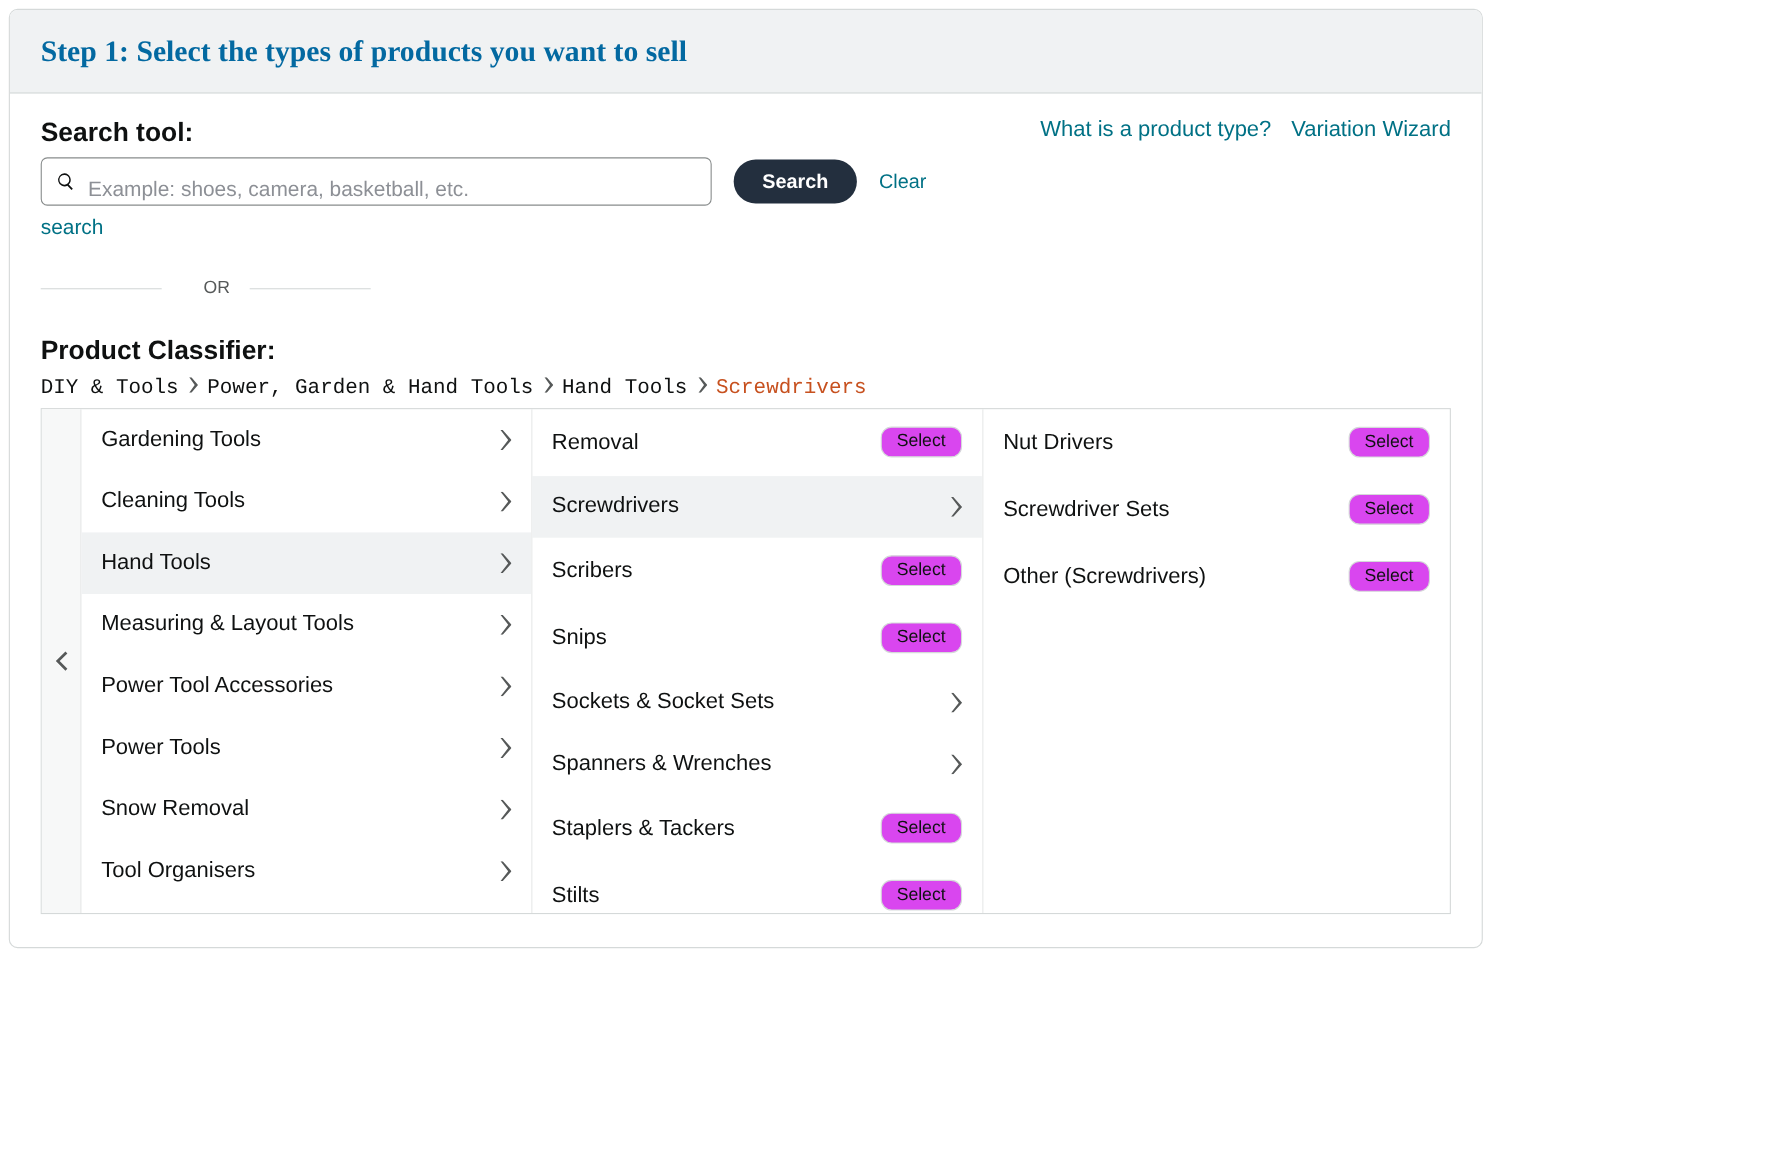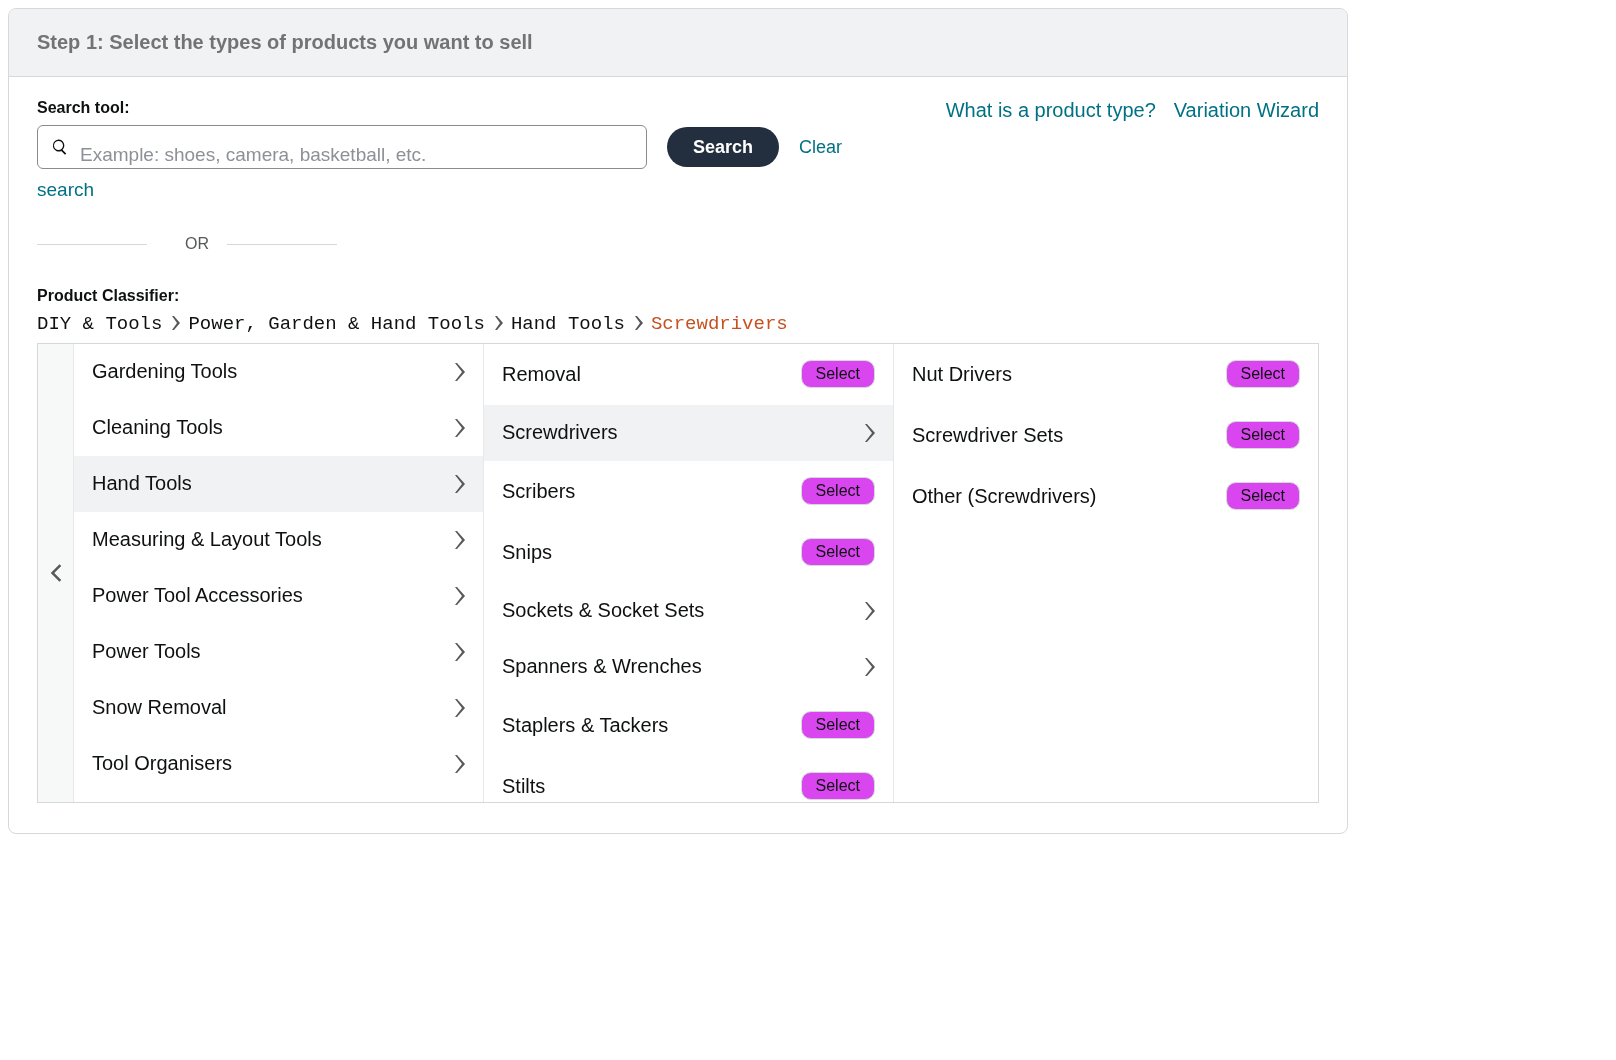--- a/index.html
+++ b/index.html
@@ -16,23 +16,24 @@
   background: #fff;
   width: 1340px;
   overflow: hidden;
 }
 .step-header {
   background: #f0f2f3;
   border-bottom: 1px solid #d5d9d9;
   padding: 22px 28px;
 }
 .step-header h2 {
-  font-size: 20px;
+  font-size: 27px;
   font-weight: 700;
-  color: #737373;
+  color: #0369a1;
+  font-family: Liberation Serif, serif;
 }
 .content {
   padding: 22px 28px 30px 28px;
   position: relative;
 }
 .top-row {
   display: flex;
   justify-content: space-between;
   align-items: flex-start;
 }
@@ -40,21 +41,21 @@
 .right-links {
   display: flex;
   gap: 18px;
   font-size: 20px;
 }
 .link {
   color: #007185;
   text-decoration: none;
   cursor: pointer;
 }
-.label { font-size: 16px; font-weight: 700; margin-bottom: 8px; }
+.label { font-size: 24px; font-weight: 700; margin-bottom: 8px; }
 .search-row {
   display: flex;
   align-items: center;
   gap: 20px;
 }
 .search-wrap {
   position: relative;
   width: 610px;
 }
 .search-input {

